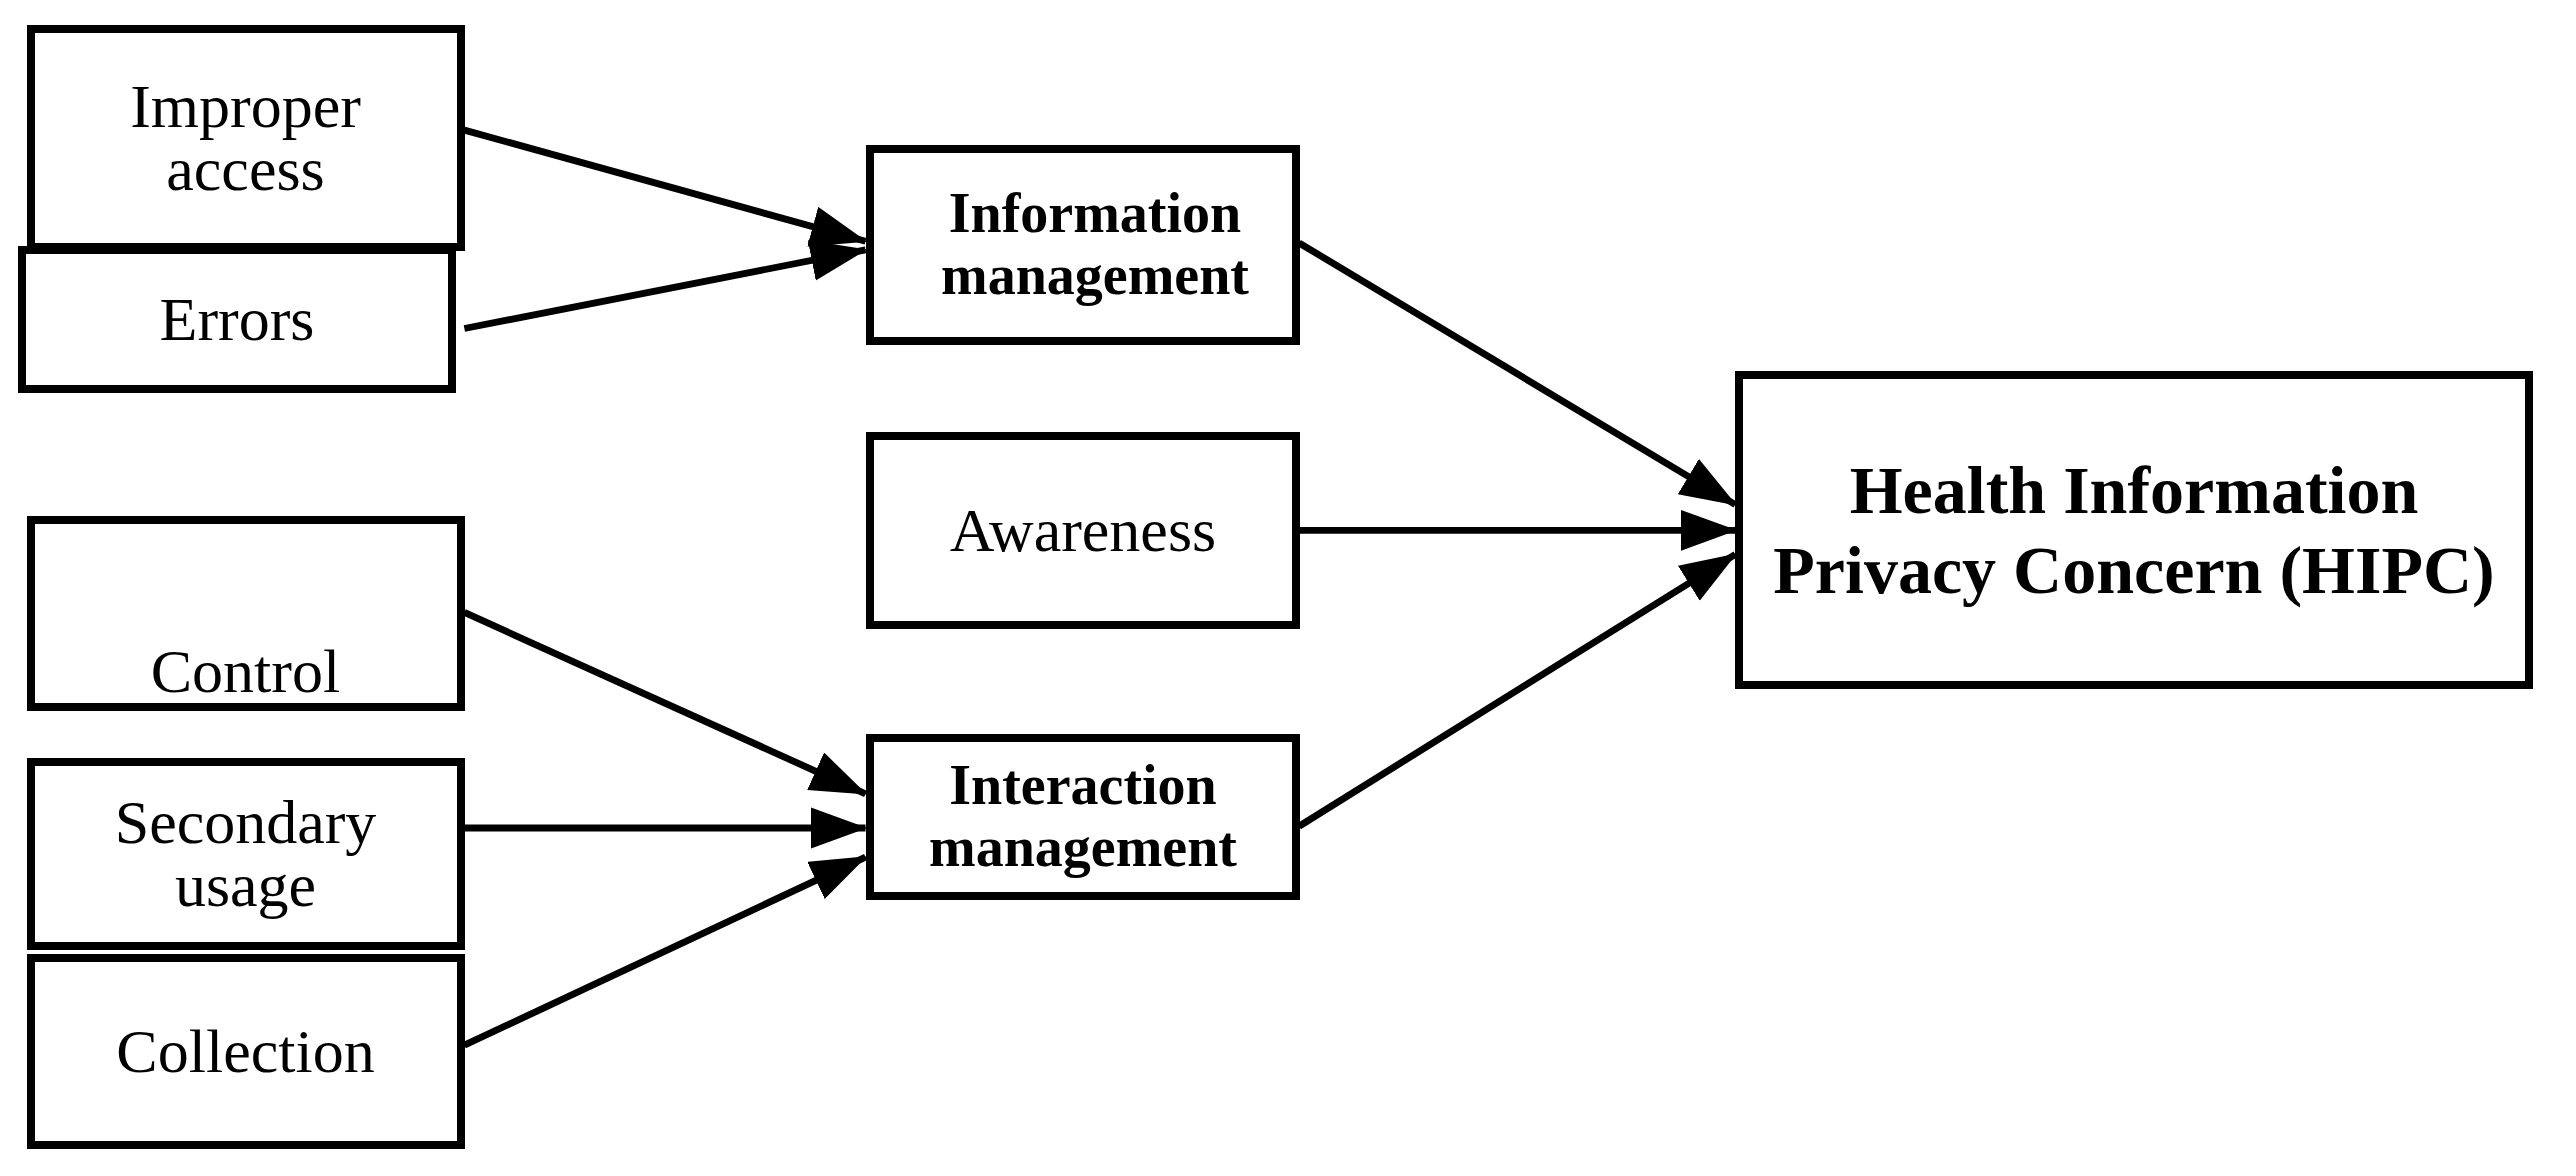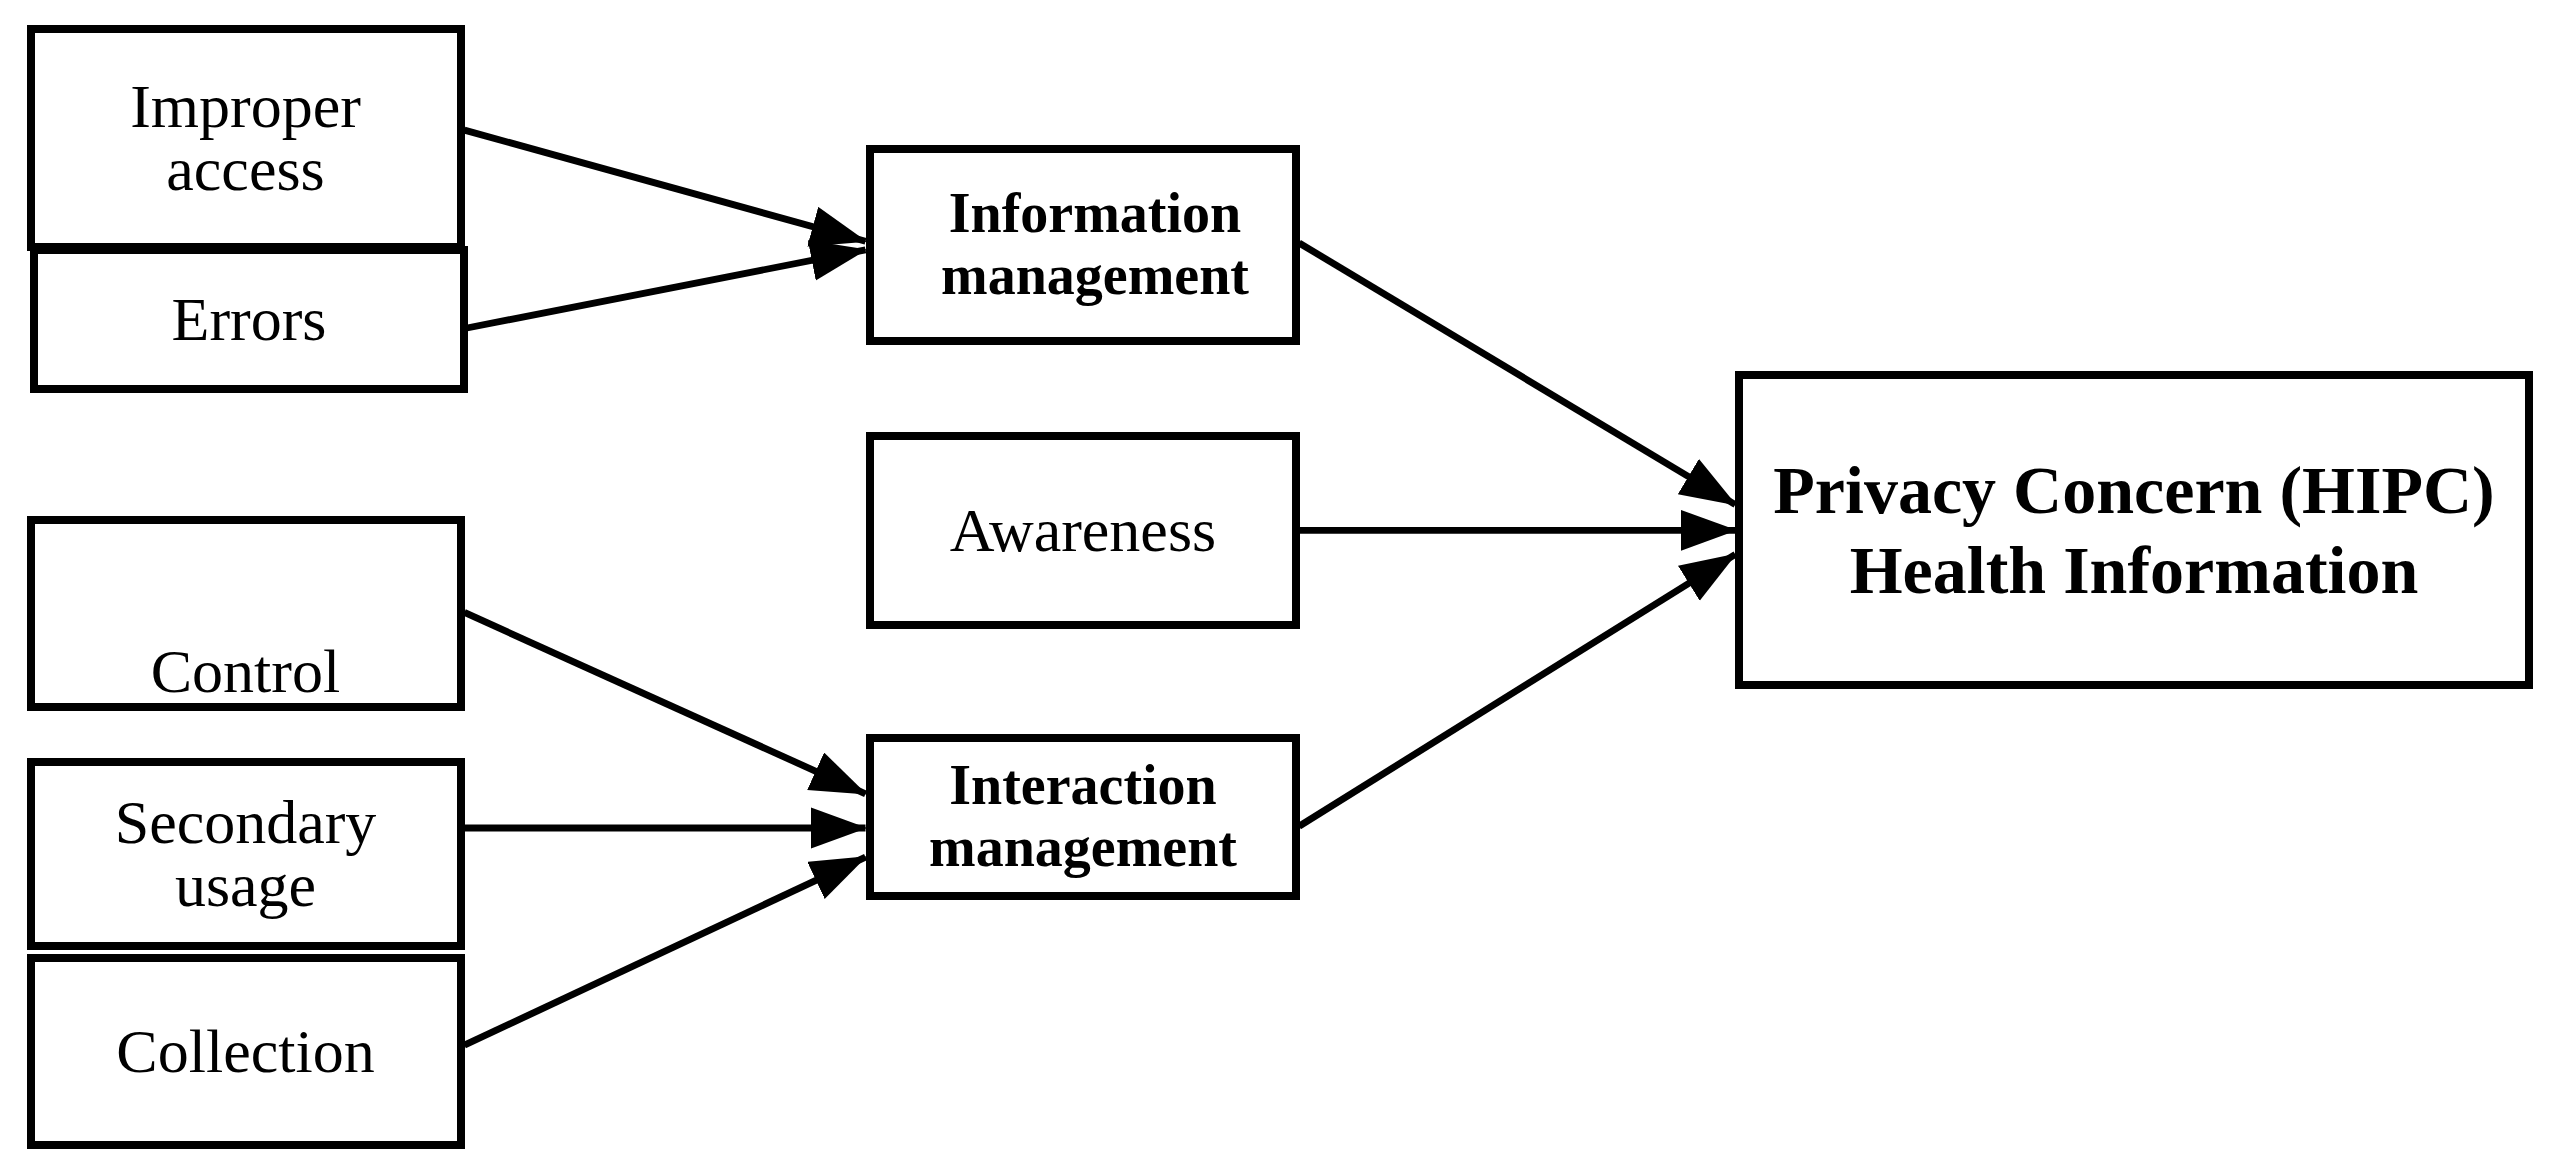--- a/index.html
+++ b/index.html
@@ -74,21 +74,21 @@
     <line x1="1519" y1="284" x2="2029" y2="590" marker-end="url(#arrowhead)"></line>
     <line x1="1519" y1="620" x2="2029" y2="620" marker-end="url(#arrowhead)"></line>
     <line x1="1519" y1="966" x2="2029" y2="648" marker-end="url(#arrowhead)"></line>
   </svg>
 
   <div class="node node--plain" style="left:26.5px; top:25px; width:438px; height:226px;">
     <span class="line">Improper</span>
     <span class="line">access</span>
   </div>
 
-  <div class="node node--plain" style="left:30px; top:246px; width:438px; height:147px;">
+  <div class="node node--plain" style="left:18px; top:246px; width:438px; height:147px;">
     <span class="line">Errors</span>
   </div>
 
   <div class="node node--plain" style="left:26.5px; top:516px; width:438px; height:195px;justify-content:flex-end;">
     <span class="line">Control</span>
   </div>
 
   <div class="node node--plain" style="left:26.5px; top:758px; width:438px; height:192px;">
     <span class="line">Secondary</span>
     <span class="line">usage</span>
@@ -106,18 +106,18 @@
   <div class="node node--plain" style="left:866px; top:432px; width:434px; height:197px;">
     <span class="line">Awareness</span>
   </div>
 
   <div class="node node--bold" style="left:866px; top:734px; width:434px; height:166px;">
     <span class="line">Interaction</span>
     <span class="line">management</span>
   </div>
 
   <div class="node node--hipc" style="left:1735px; top:371px; width:798px; height:318px;">
+    <span class="line">Health Information</span>
     <span class="line">Privacy Concern (HIPC)</span>
-    <span class="line">Health Information</span>
   </div>
 
 </div>
 
 
 </body></html>

